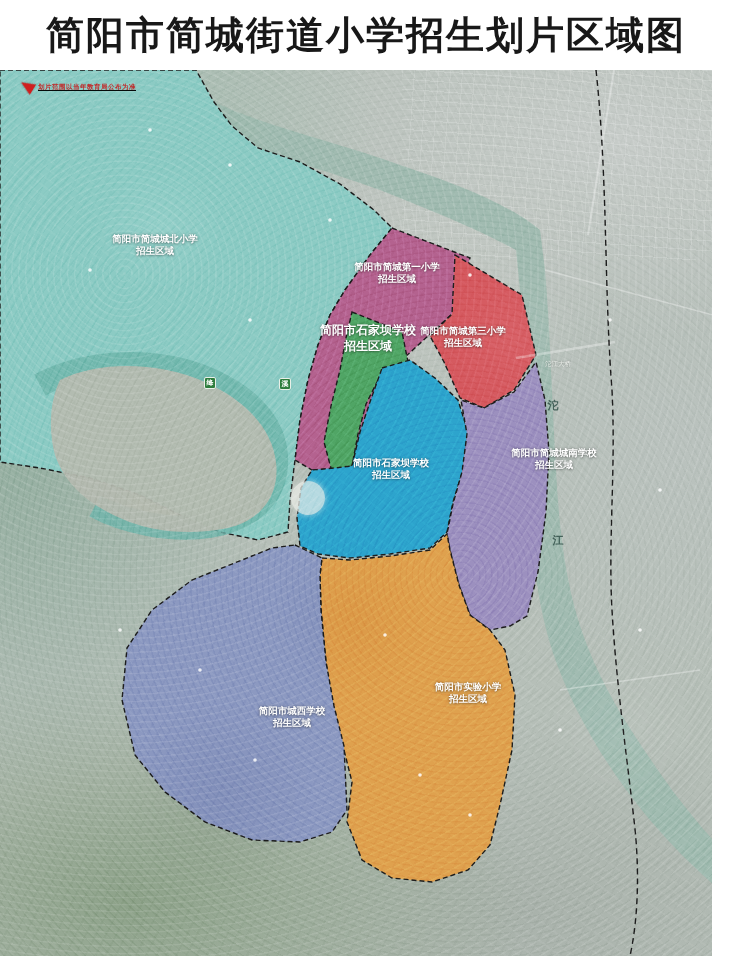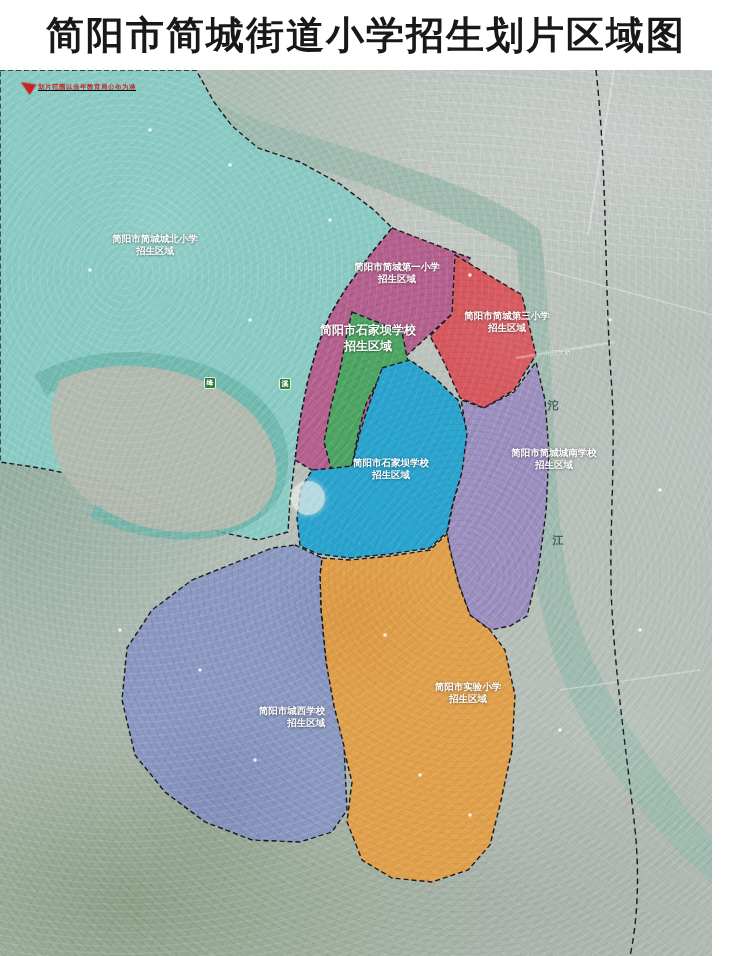--- a/index.html
+++ b/index.html
@@ -131,48 +131,48 @@
     <div class="mottle"></div>
 
     <div class="zlabel" style="left:155px;top:175px;">
       <span>简阳市简城城北小学</span>
       <span class="sub">招生区域</span>
     </div>
     <div class="zlabel" style="left:397px;top:203px;">
       <span>简阳市简城第一小学</span>
       <span class="sub">招生区域</span>
     </div>
-    <div class="zlabel" style="left:463px;top:252px;margin-left:44px;">
+    <div class="zlabel" style="left:463px;top:267px;">
       <span>简阳市简城第三小学</span>
       <span class="sub">招生区域</span>
     </div>
     <div class="zlabel" style="left:368px;top:269px;font-size:12px;">
       <span>简阳市石家坝学校</span>
       <span class="sub">招生区域</span>
     </div>
     <div class="zlabel" style="left:391px;top:399px;">
       <span>简阳市石家坝学校</span>
       <span class="sub">招生区域</span>
     </div>
     <div class="zlabel" style="left:506px;top:389px;margin-left:48px;">
       <span>简阳市简城城南学校</span>
       <span class="sub">招生区域</span>
     </div>
     <div class="zlabel" style="left:468px;top:592px;margin-top:31px;">
       <span>简阳市实验小学</span>
       <span class="sub">招生区域</span>
     </div>
-    <div class="zlabel" style="left:292px;top:647px;text-align:right;">
+    <div class="zlabel" style="left:292px;top:647px;">
       <span>简阳市城西学校</span>
       <span class="sub">招生区域</span>
     </div>
 
     <div class="river-char" style="left:553px;top:335px;">沱</div>
     <div class="river-char" style="left:558px;top:470px;">江</div>
-    <div class="bridge-label" style="left:558px;top:283px;">沱江大桥</div>
+    <div class="bridge-label" style="left:558px;top:294px;">沱江大桥</div>
     <div class="shield" style="left:210px;top:313px;">绛</div>
     <div class="shield" style="left:285px;top:314px;">溪</div>
 
     <div class="notice">
       <div class="arrow"></div>
       <div class="txt">划片范围以当年教育局公布为准</div>
     </div>
   </div>
 </div>
 

